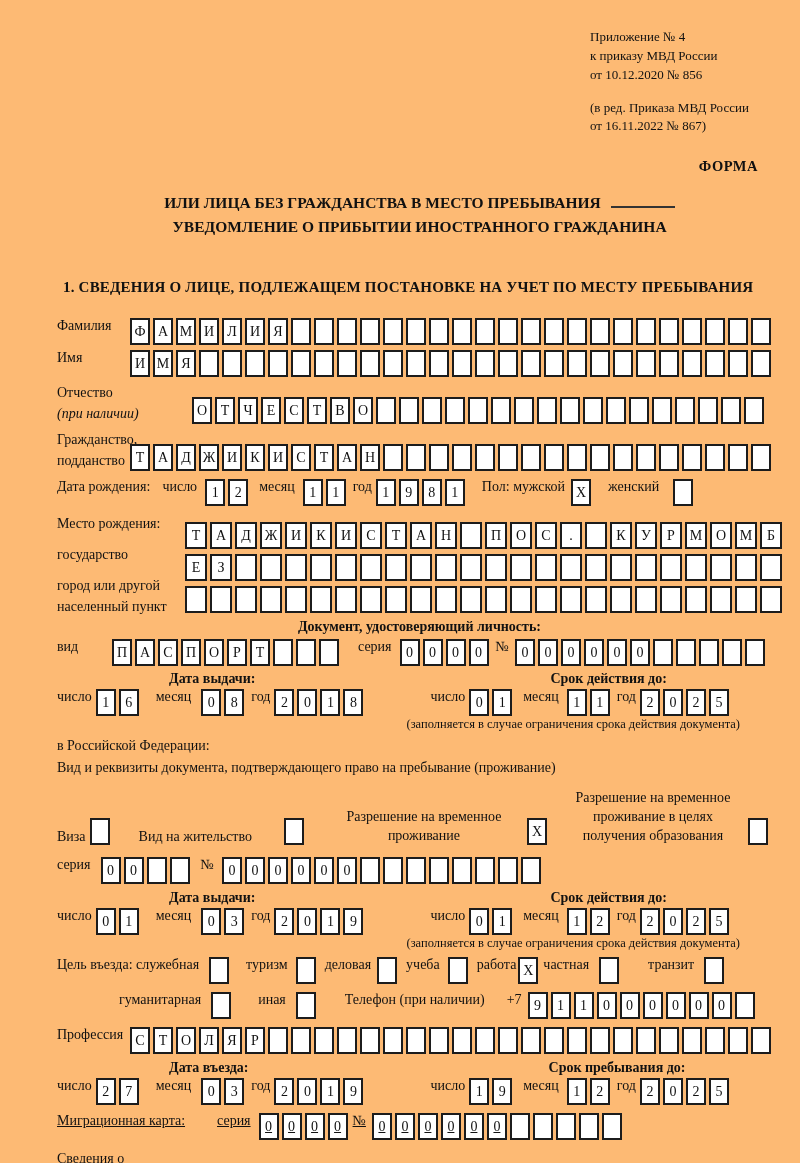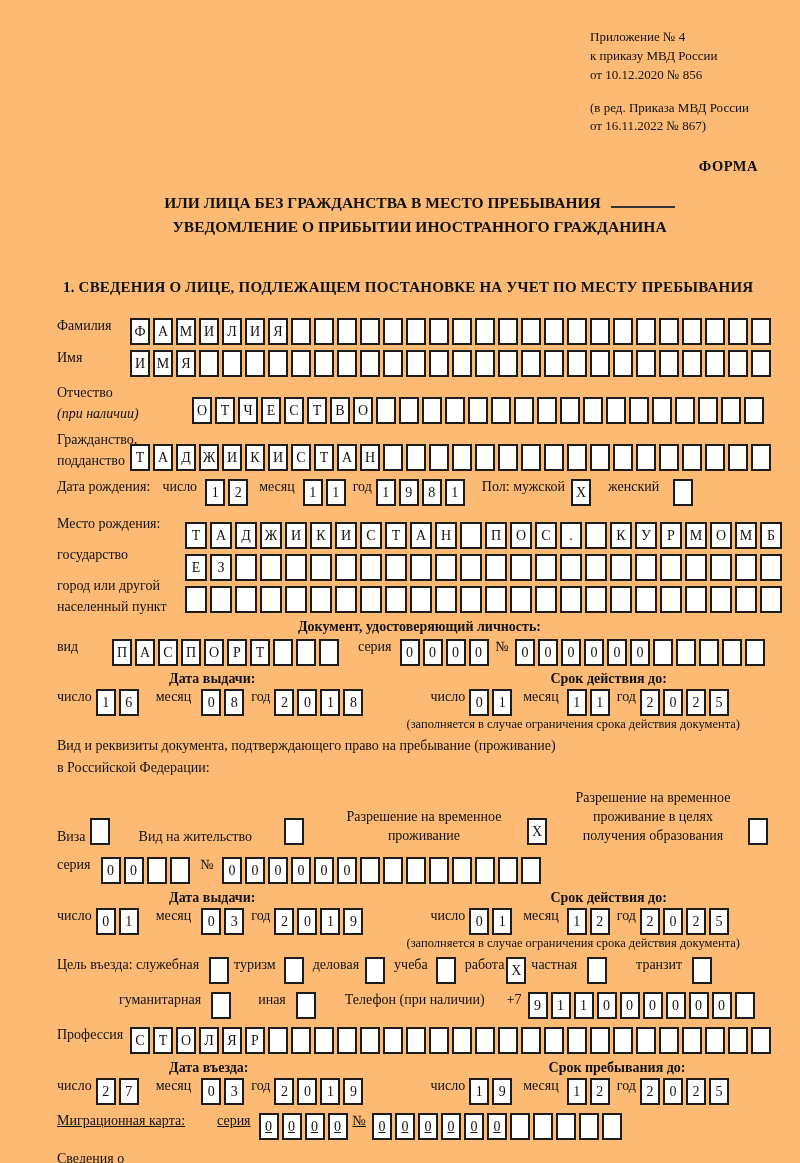--- a/index.html
+++ b/index.html
@@ -392,22 +392,22 @@
     <span class="lbl" style="margin-left:4px;">год</span>
     <span class="cells" style="margin-left:4px;">
         <span class="cell">2</span>
         <span class="cell">0</span>
         <span class="cell">2</span>
         <span class="cell">5</span>
       </span>
   </div>
   <div class="note">(заполняется в случае ограничения срока действия документа)</div>
 
+  <div style="margin-top:6px;">в Российской Федерации:</div>
   <div style="margin-top:6px;">Вид и реквизиты документа, подтверждающего право на пребывание (проживание)</div>
-  <div style="margin-top:6px;">в Российской Федерации:</div>
 
   <div class="row rt" style="margin-top:8px;">
     <span class="lbl" style="padding-top:4px;">Виза</span>
     <span class="cells" style="margin-left:4px;">
         <span class="cell"></span>
       </span>
     <span class="lbl" style="margin-left:26px; padding-top:4px;">Вид на жительство</span>
     <span class="cells" style="margin-left:32px;">
         <span class="cell"></span>
       </span>
@@ -488,21 +488,21 @@
         <span class="cell">5</span>
       </span>
   </div>
   <div class="note">(заполняется в случае ограничения срока действия документа)</div>
 
   <div class="row" style="margin-top:6px;">
     <span class="lbl">Цель въезда: служебная</span>
     <span class="cells" style="margin-left:10px;">
         <span class="cell"></span>
       </span>
-    <span class="lbl" style="margin-left:2px;">туризм</span>
+    <span class="lbl" style="margin-left:14px;">туризм</span>
     <span class="cells" style="margin-left:8px;">
         <span class="cell"></span>
       </span>
     <span class="lbl" style="margin-left:6px;">деловая</span>
     <span class="cells" style="margin-left:6px;">
         <span class="cell"></span>
       </span>
     <span class="lbl" style="margin-left:6px;">учеба</span>
     <span class="cells" style="margin-left:8px;">
         <span class="cell"></span>

